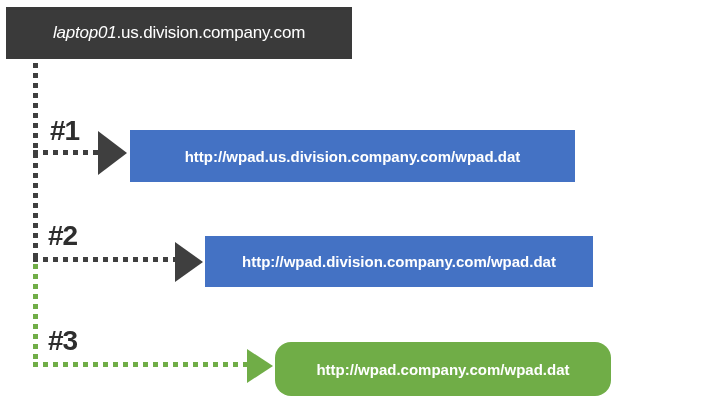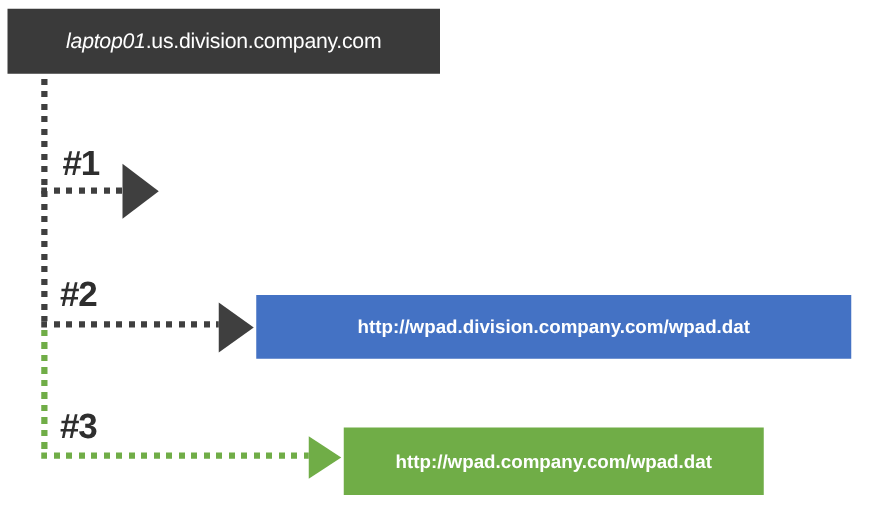--- a/index.html
+++ b/index.html
@@ -39,39 +39,42 @@
   }
   .step-label.r1{left:50px;top:117px;}
   .step-label.r2{left:48px;top:222px;}
   .step-label.r3{left:48px;top:327px;}
   
   .url-box{
     position:absolute;display:flex;align-items:center;justify-content:center;
     color:#fff;font-weight:700;font-size:15px;white-space:nowrap;
   }
   .url-box.r1{left:130px;top:130px;width:445px;height:52px;}
-  .url-box.r2{left:205px;top:236px;width:476px;height:51px;}
-  .url-box.r3{left:275px;top:342px;width:336px;height:54px;}
+  .url-box.r2{left:205px;top:236px;width:388px;height:51px;}
+  .url-box.r3{left:275px;top:342px;width:336px;height:54px;border-radius:16px;}
 </style>
 </head>
 <body>
 
 <div id="canvas">
 
   <div class="client-box" style="background-color: rgb(58, 58, 58);">
     <span class="host-em">laptop01</span>
       <span class="host-rest">.us.division.company.com</span>
   </div>
 
   <div class="vline dark"></div>
   <div class="vline green"></div>
 
   <div class="step-label r1">#1</div>
   <div class="hline dark r1"></div>
   <div class="arrow r1"></div>
+  <div class="url-box r1" style="background-color: rgb(68, 114, 196);">
+    <span>http://wpad.us.division.company.com/wpad.dat</span>
+  </div>
 
   <div class="step-label r2">#2</div>
   <div class="hline dark r2"></div>
   <div class="arrow r2"></div>
   <div class="url-box r2" style="background-color: rgb(68, 114, 196);">
     <span>http://wpad.division.company.com/wpad.dat</span>
   </div>
 
   <div class="step-label r3">#3</div>
   <div class="hline green r3"></div>

